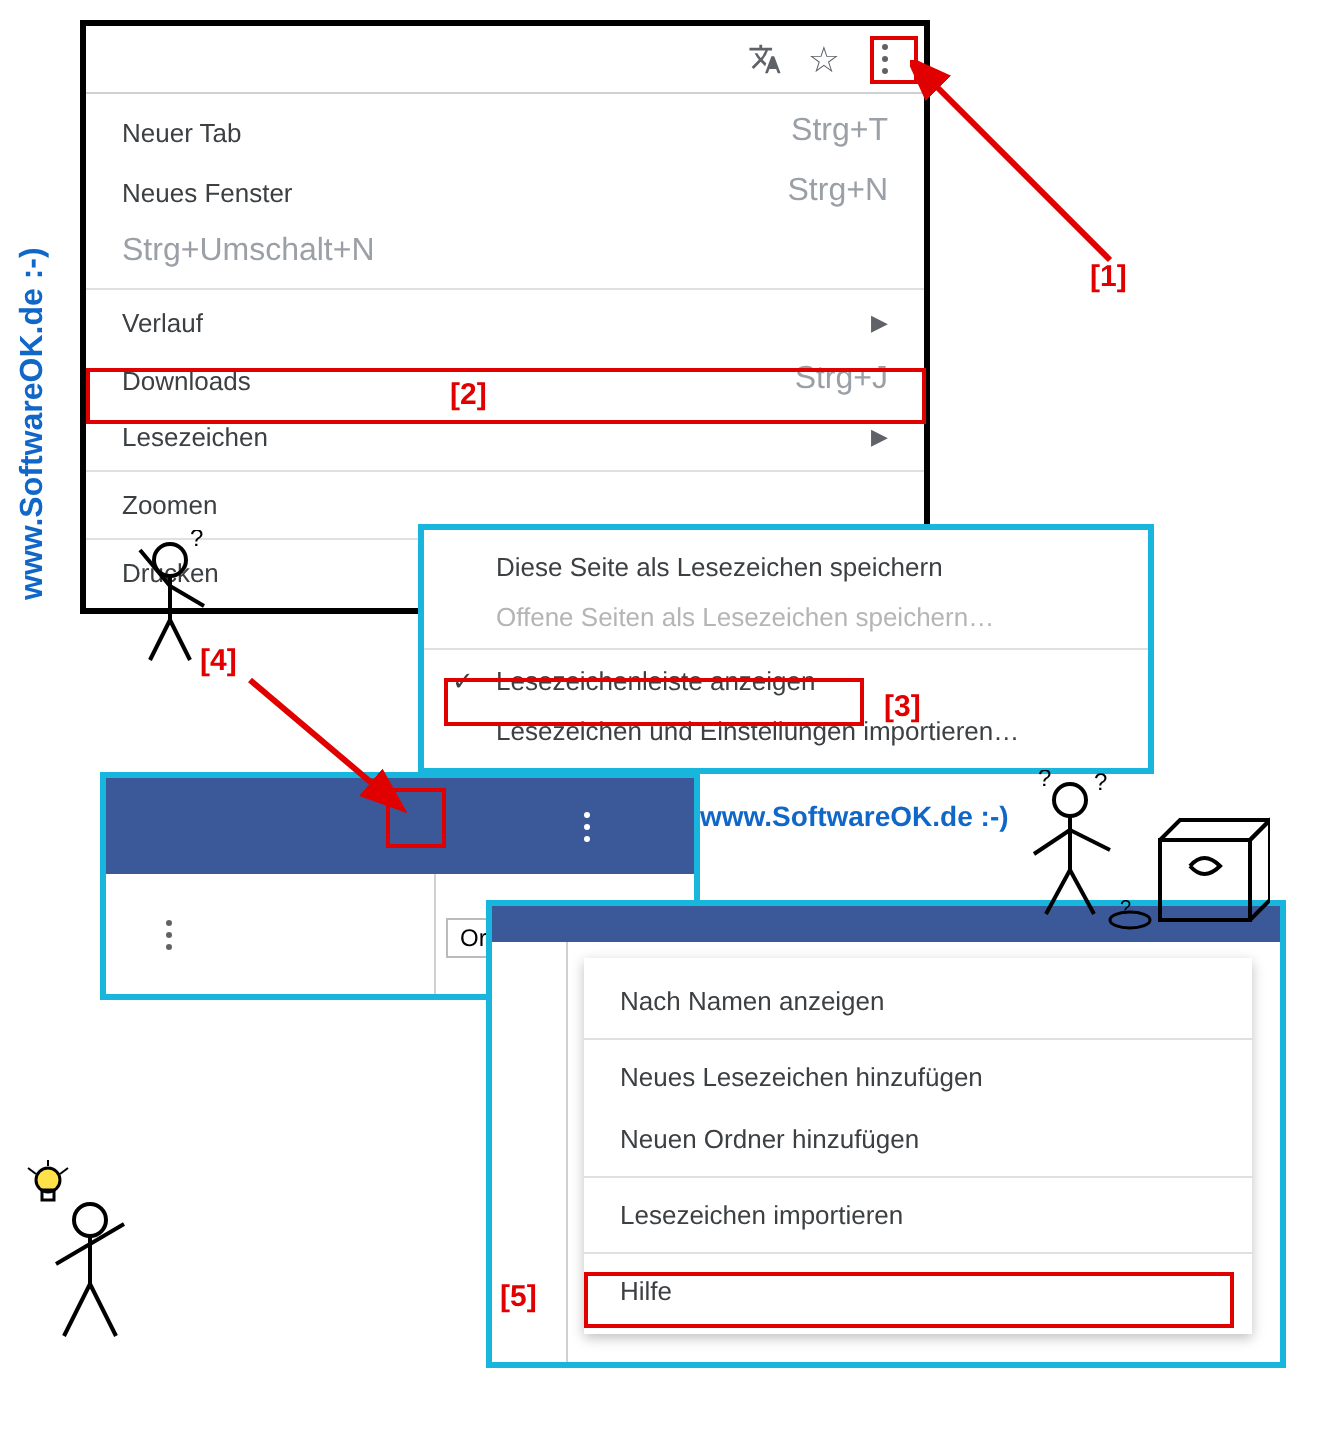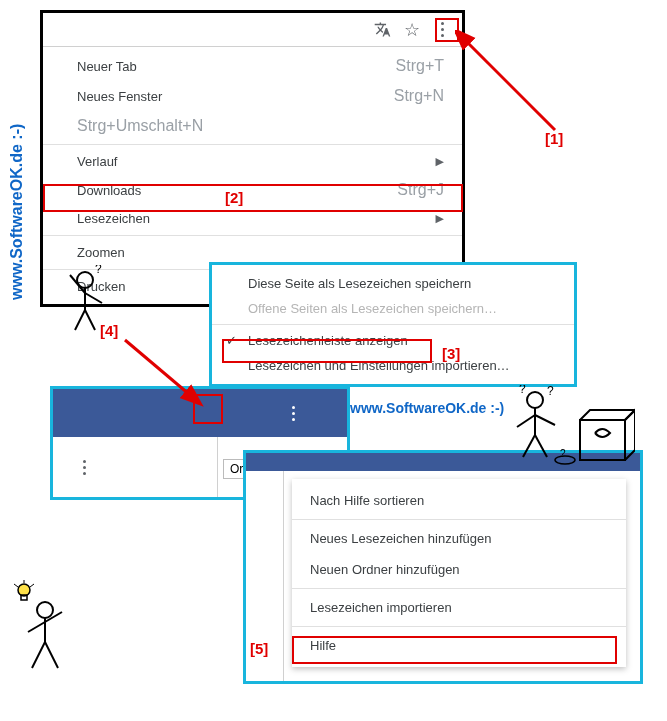--- a/index.html
+++ b/index.html
@@ -73,21 +73,20 @@
       border-radius: 50%;
     }
     .menu-body { padding: 4px 0; }
     .menu-item {
       display: flex;
       justify-content: space-between;
       align-items: center;
       padding: 6px 18px;
       color: #3c4043;
       cursor: default;
-      margin-left: 16px;
     }
     .menu-item .shortcut { color: #9aa0a6; font-size: 16px; }
     .menu-item .arrow { color: #5f6368; font-size: 11px; }
     .menu-sep { height: 1px; background: #e0e0e0; margin: 3px 0; }
 
     .highlight-box {
       position: absolute;
       border: 2px solid #e00000;
       pointer-events: none;
     }
@@ -295,21 +294,21 @@
   </div>
   <div class="tooltip-box">Organisieren</div>
 </div>
 <div class="highlight-box" style="left:193px; top:394px; width:30px; height:30px;"></div>
 
 <div class="panel4">
   <div class="p4-blue"></div>
   <div class="p4-wrap">
     <div class="p4-left"></div>
     <div class="p4-menu">
-      <div class="p4-item">Nach Hilfe sortieren</div>
+      <div class="p4-item">Nach Namen anzeigen</div>
       <div class="p4-sep"></div>
       <div class="p4-item">Neues Lesezeichen hinzufügen</div>
       <div class="p4-item">Neuen Ordner hinzufügen</div>
       <div class="p4-sep"></div>
       <div class="p4-item">Lesezeichen importieren</div>
       <div class="p4-sep"></div>
       <div class="p4-item">Hilfe</div>
     </div>
   </div>
 </div>

